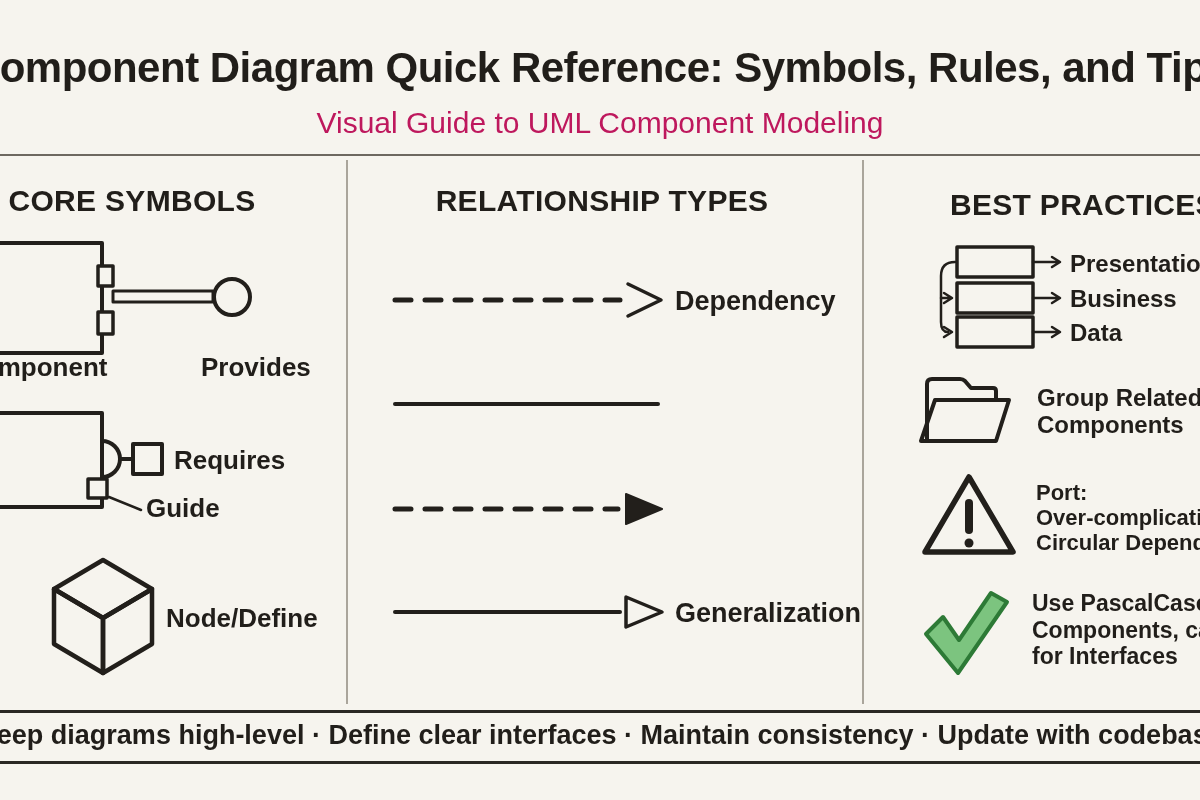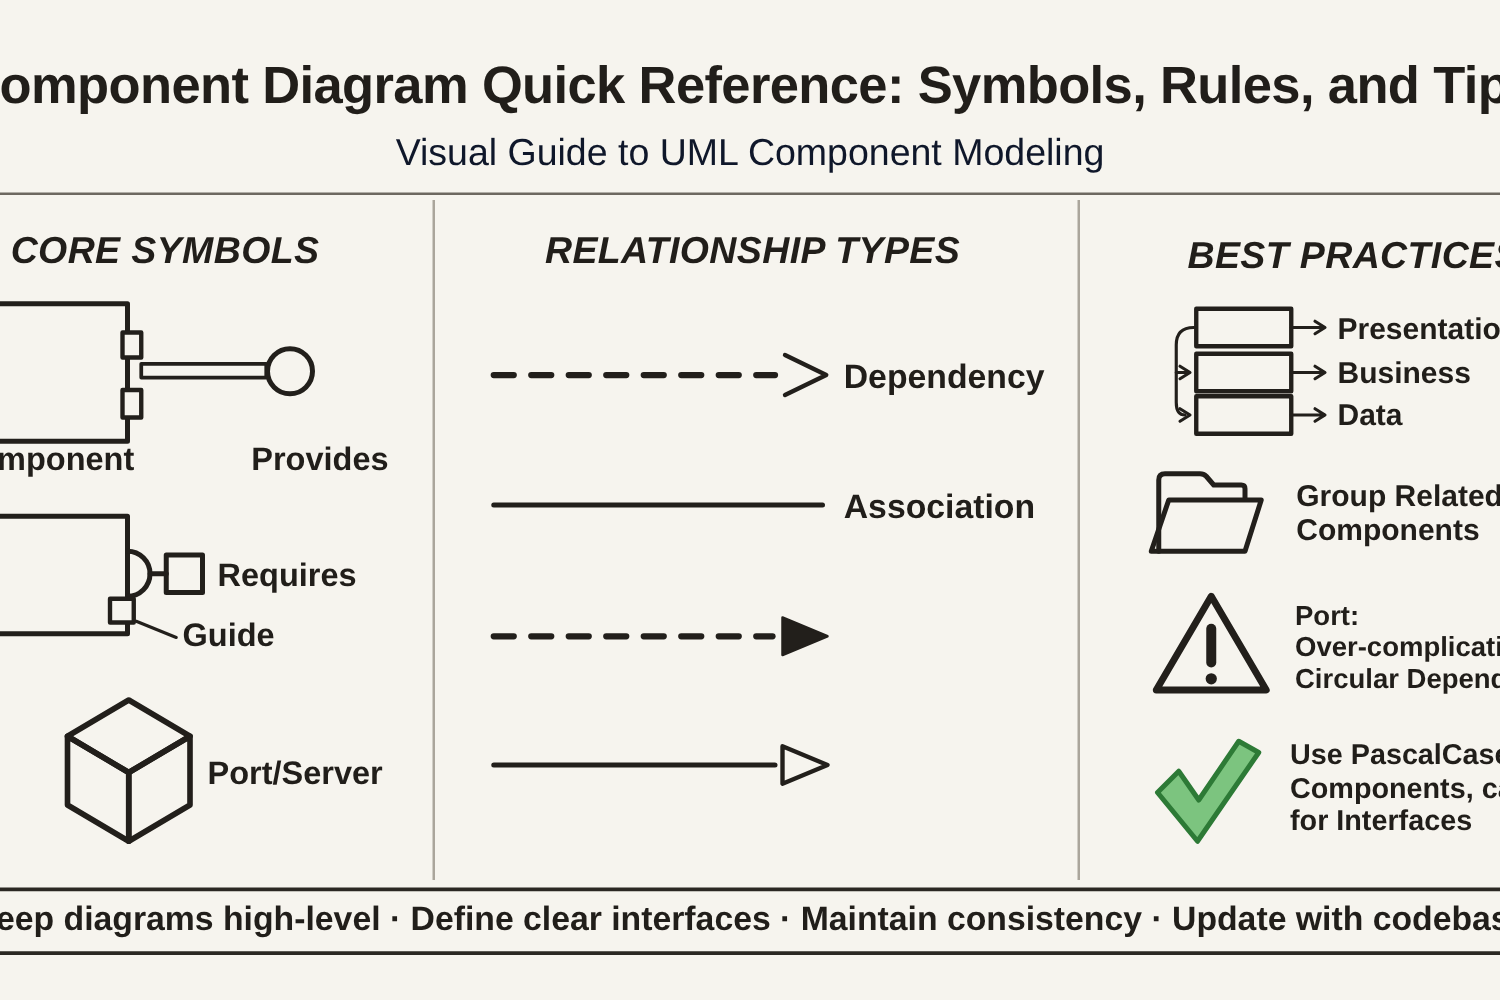--- a/index.html
+++ b/index.html
@@ -3,22 +3,22 @@
 <meta charset="utf-8">
 <style>
   html,body{margin:0;padding:0;}
   #stage{
     position:relative;width:1200px;height:800px;overflow:hidden;
     background:#f6f4ee;color:#211e1a;
     font-family:"Liberation Sans", sans-serif;
   }
   .abs{position:absolute;white-space:nowrap;}
   .title{top:44px;left:50%;transform:translateX(-50%);font-size:42px;font-weight:bold;letter-spacing:-0.5px;}
-  .subtitle{top:106px;left:50%;transform:translateX(-50%);font-size:30px;font-weight:400;color:#0f172a;text-align:right;}
-  .col-heading{font-size:30px;font-weight:bold;letter-spacing:0.3px;font-style:italic;}
+  .subtitle{top:106px;left:50%;transform:translateX(-50%);font-size:30px;font-weight:400;color:#be185d;text-align:right;}
+  .col-heading{font-size:30px;font-weight:bold;letter-spacing:0.3px;}
   .hdiv{position:absolute;left:0;width:1200px;height:2px;background:#6d6860;}
   .vdiv{position:absolute;top:160px;height:544px;width:2px;background:#aaa59b;}
   .lbl{font-weight:bold;}
   .lbl-26{font-size:26px;}
   .lbl-27{font-size:27px;text-align:right;}
   .lbl-24{font-size:24px;}
   .lbl-22{font-size:22px;line-height:25px;}
   .lbl-23{font-size:23px;line-height:26px;}
   .footer-rule-top{top:710px;height:3px;background:#2b2823;}
   .footer-rule-bottom{top:761px;height:3px;background:#2b2823;}
@@ -113,24 +113,24 @@
       <g>
         <polygon points="926,634 943,617 959,640 991,593 1007,602 958,673" fill="#7cc47f" stroke="#2d7a36" stroke-width="4"></polygon>
       </g>
     </g>
   </svg>
 
   <div class="abs lbl lbl-26" style="left:-37px;top:352px">Component</div>
   <div class="abs lbl lbl-26" style="left:201px;top:352px">Provides</div>
   <div class="abs lbl lbl-26" style="left:174px;top:445px">Requires</div>
   <div class="abs lbl lbl-26" style="left:146px;top:493px">Guide</div>
-  <div class="abs lbl lbl-26" style="left:166px;top:603px">Port/Server</div>
+  <div class="abs lbl lbl-26" style="left:166px;top:603px">Node/Define</div>
 
   <div class="abs lbl lbl-27" style="left:675px;top:286px">Dependency</div>
-  <div class="abs lbl lbl-27" style="left:675px;top:390px">Association</div>
+  <div class="abs lbl lbl-27" style="left:675px;top:598px">Generalization</div>
 
   <div class="abs lbl lbl-24" style="left:1070px;top:250px">Presentation</div>
   <div class="abs lbl lbl-24" style="left:1070px;top:285px">Business</div>
   <div class="abs lbl lbl-24" style="left:1070px;top:319px">Data</div>
 
   <div class="abs lbl lbl-24" style="left:1037px;top:384px">Group Related</div>
   <div class="abs lbl lbl-24" style="left:1037px;top:411px">Components</div>
 
   <div class="abs lbl lbl-22" style="left:1036px;top:480px">Port:</div>
   <div class="abs lbl lbl-22" style="left:1036px;top:505px">Over-complication,</div>

